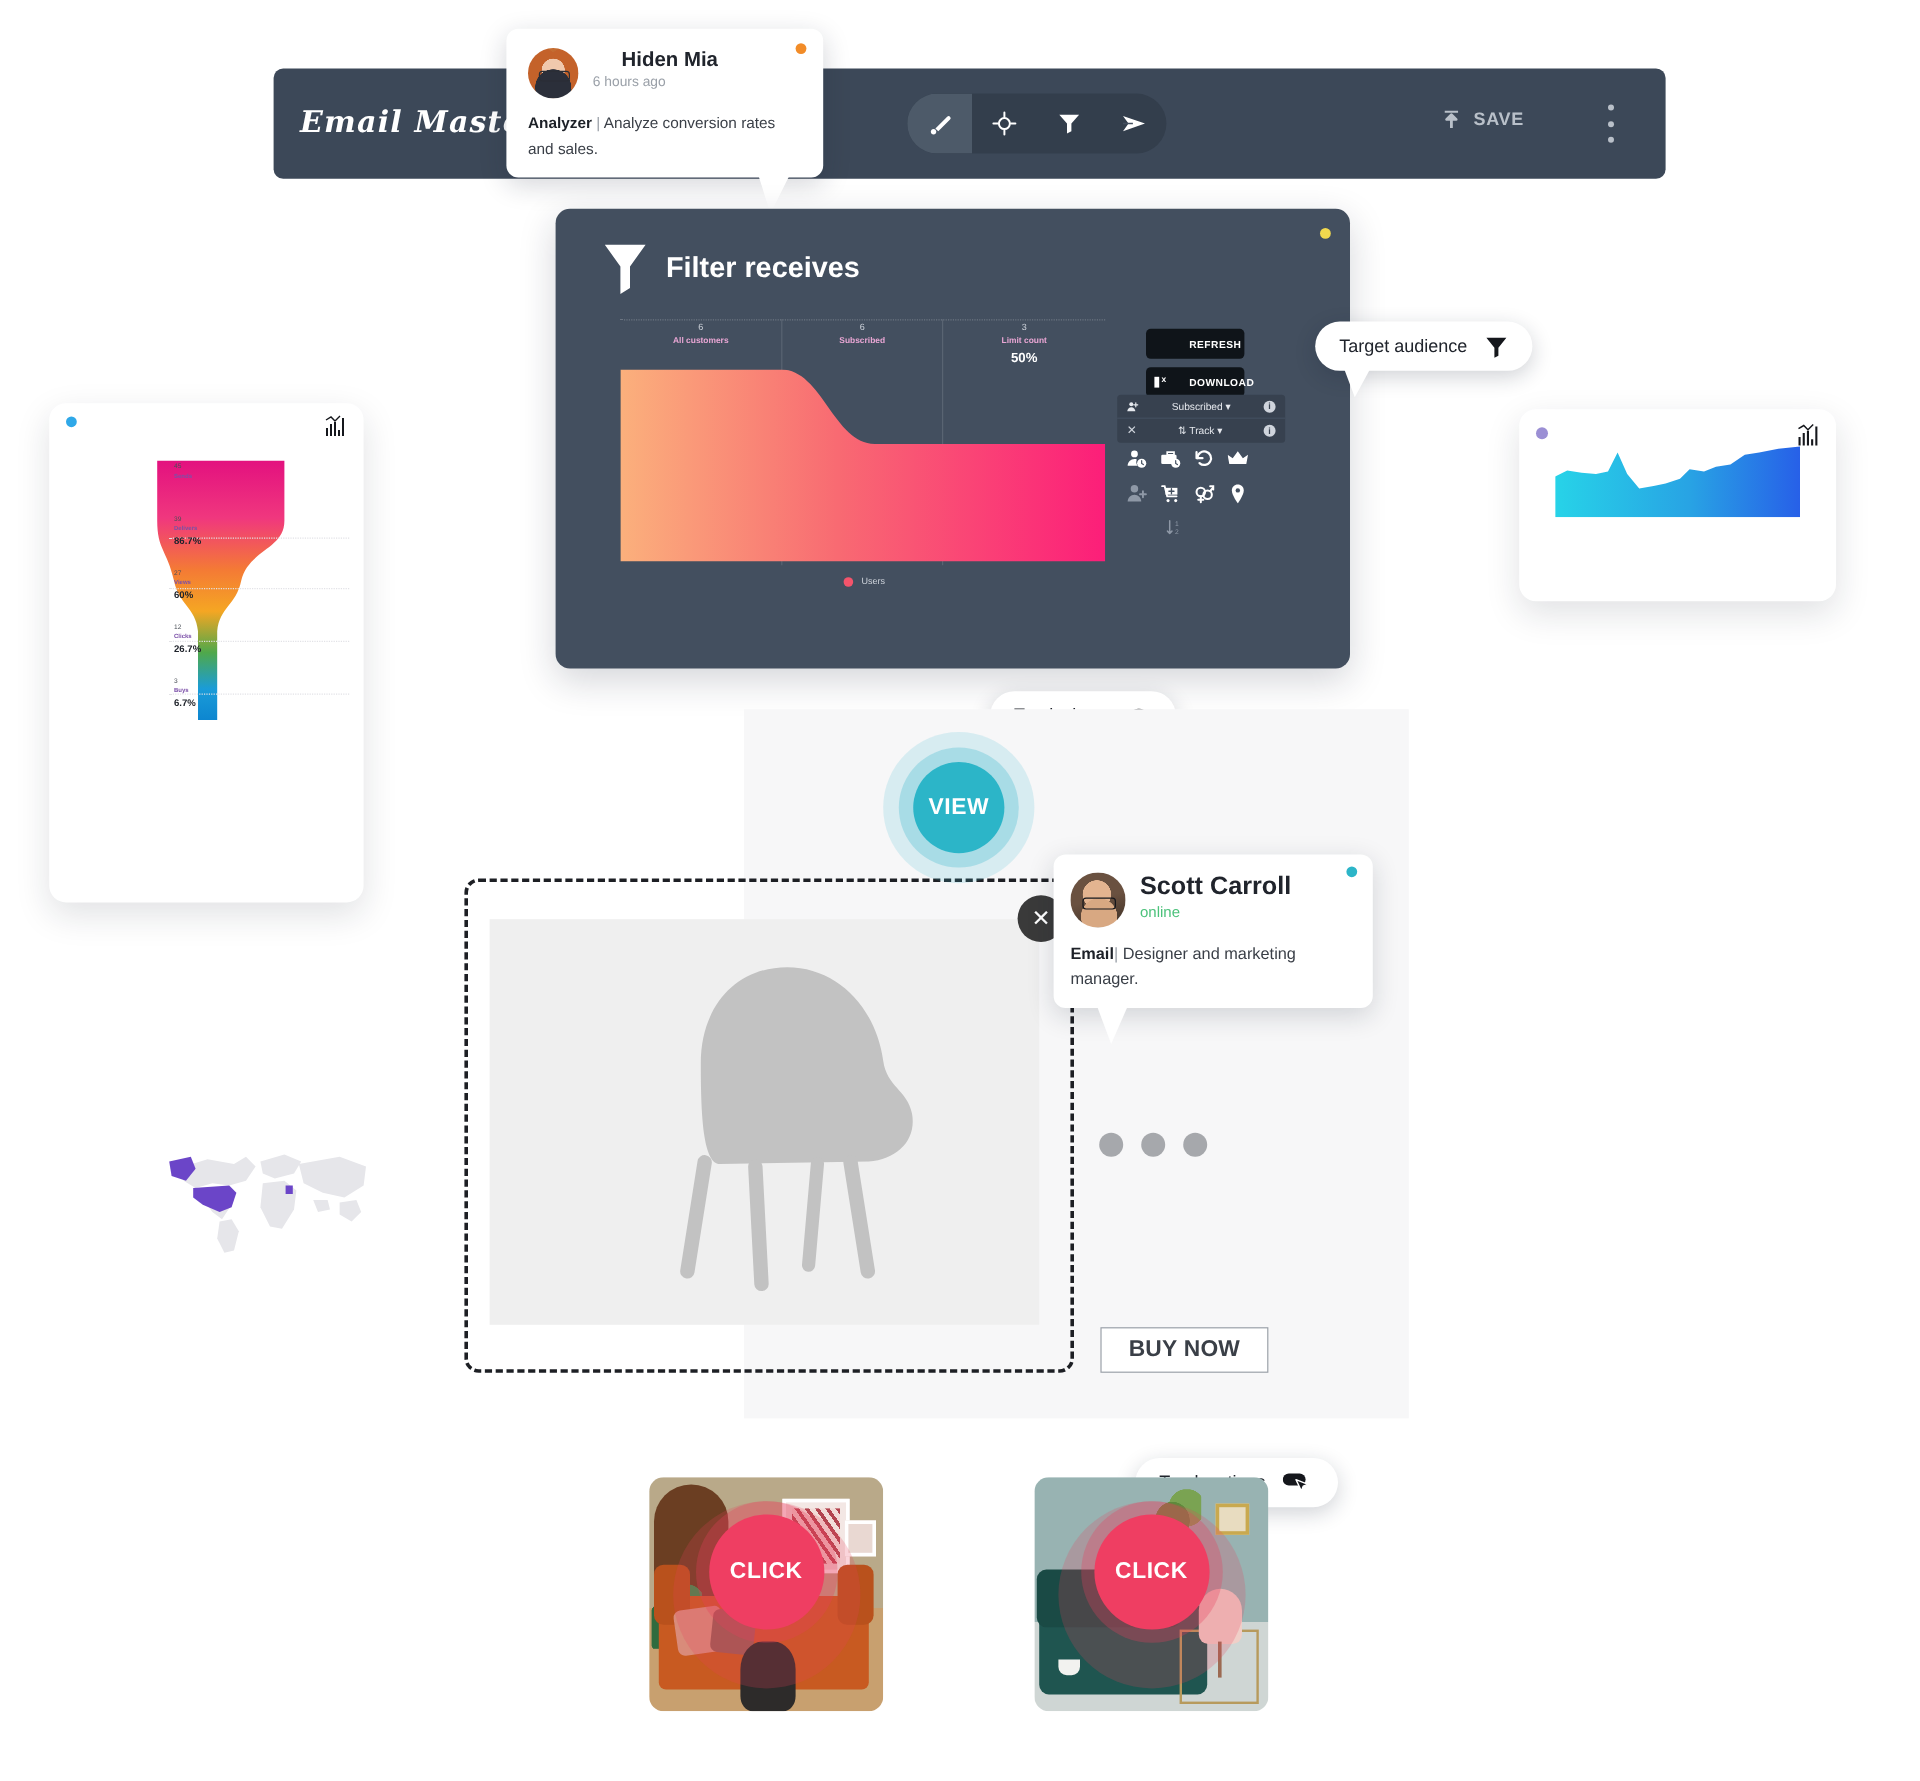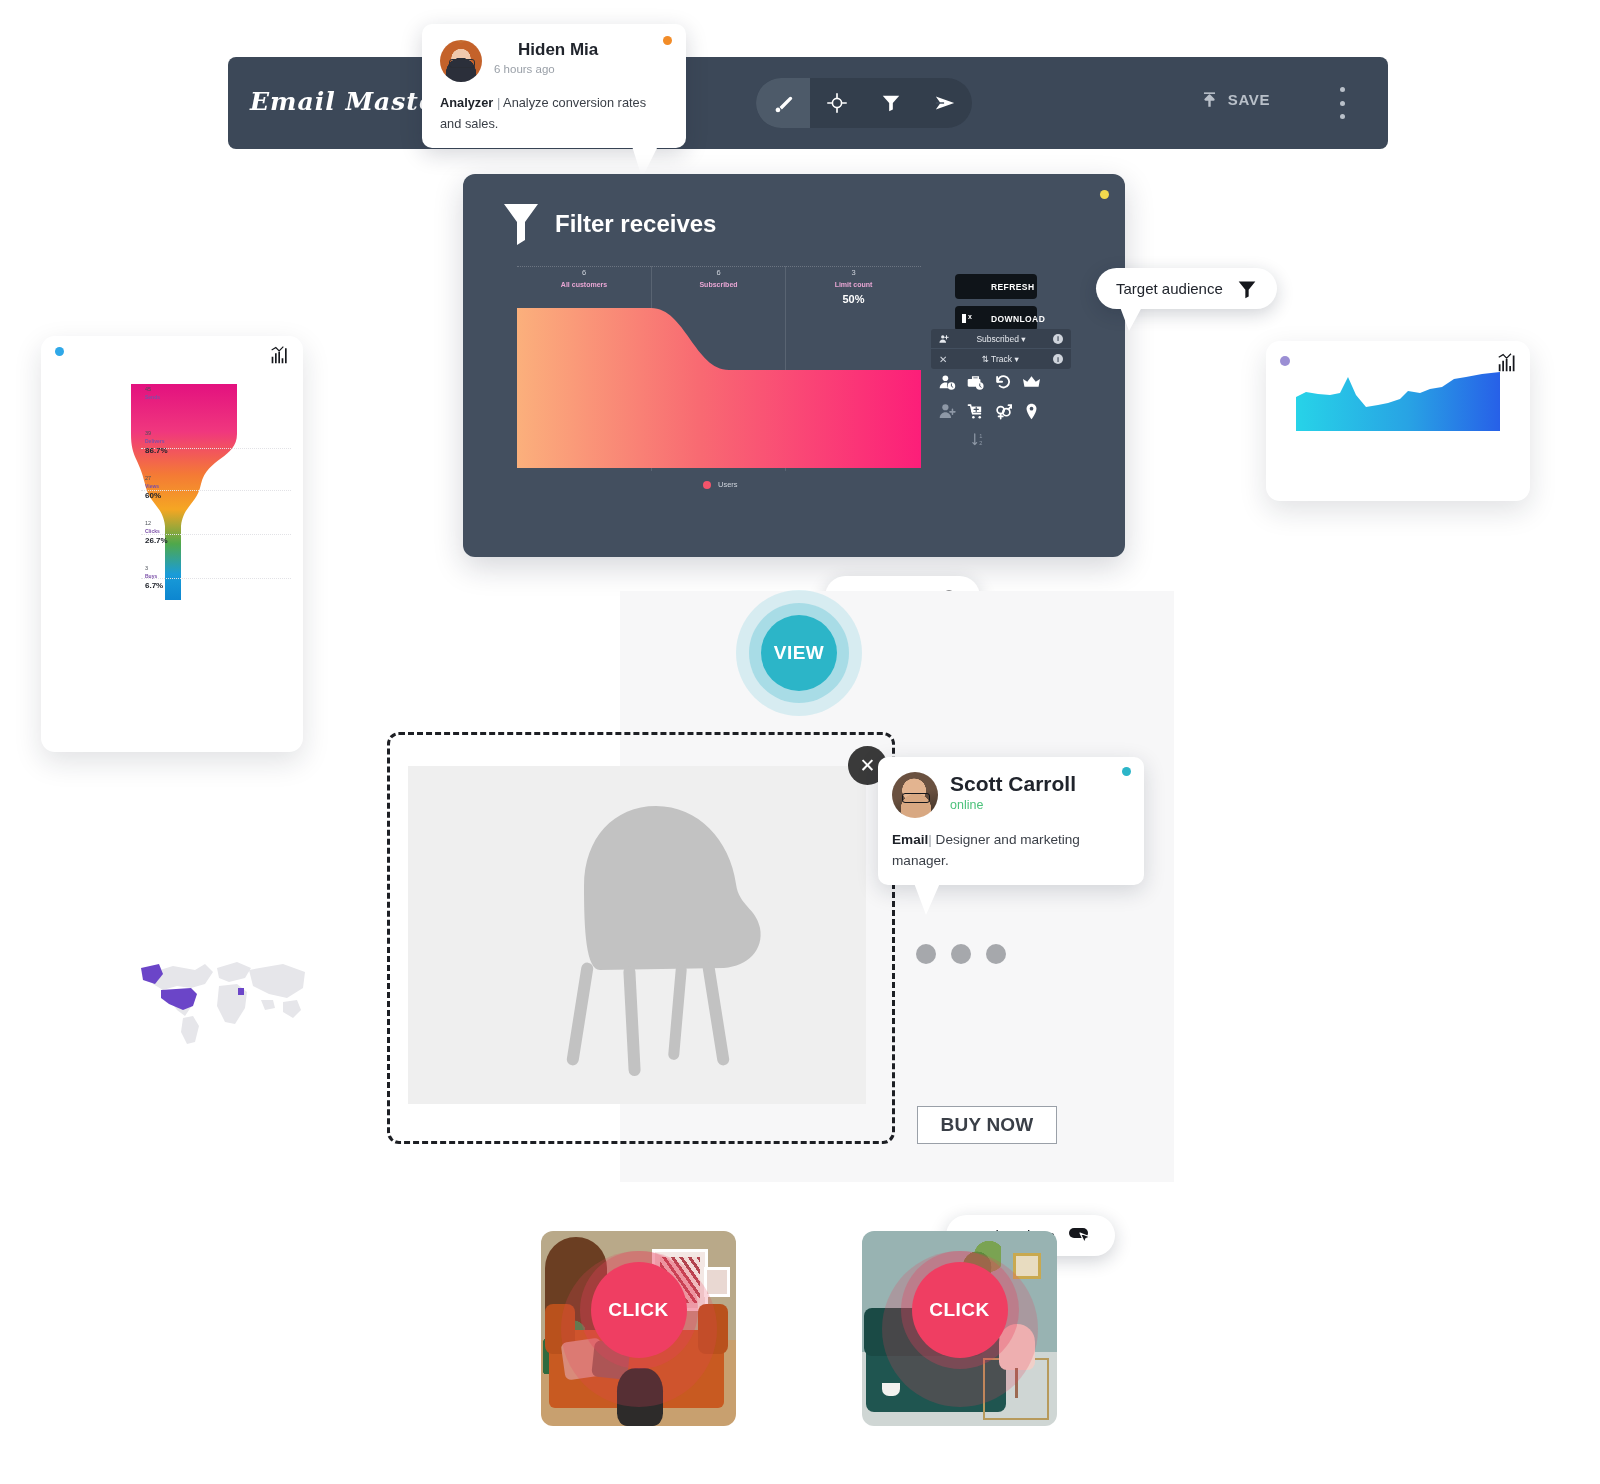--- a/index.html
+++ b/index.html
@@ -241,21 +241,21 @@
     width: 458px; height: 338px; background: #efefef;
   }
   .close-circle {
     position: absolute; left: 848px; top: 746px;
     width: 39px; height: 39px; border-radius: 50%;
     background: #3a3a3a; display: flex; align-items: center; justify-content: center;
     color: #fff; font-size: 19px; cursor: pointer;
   }
 
   .view-circle {
-    position: absolute; left: 736px; top: 590px;
+    position: absolute; left: 736px; top: 610px;
     width: 126px; height: 126px; border-radius: 50%;
     background: rgba(73,189,208,.18);
     display: flex; align-items: center; justify-content: center;
   }
   .view-circle .ring2 {
     width: 100px; height: 100px; border-radius: 50%;
     background: rgba(73,189,208,.33);
     display: flex; align-items: center; justify-content: center;
   }
   .view-circle .core {
@@ -265,21 +265,20 @@
     letter-spacing: .5px; cursor: pointer;
   }
 
   
   .scott-card {
     position: absolute; left: 878px; top: 712px;
     width: 266px; height: 128px;
     background: #fff; border-radius: 10px;
     box-shadow: 0 6px 22px rgba(20,30,50,.16);
     padding: 15px 16px 0 14px;
-    margin-top: 45px;
   }
   .scott-card:after {
     content: ""; position: absolute; left: 36px; top: 126px;
     width: 0; height: 0;
     border-left: 12px solid transparent; border-right: 14px solid transparent;
     border-top: 32px solid #fff;
   }
   .scott-dot { position: absolute; right: 13px; top: 10px; width: 9px; height: 9px; border-radius: 50%; background: #2cb5c8; }
   .scott-head { display: flex; gap: 12px; align-items: flex-start; }
   .avatar-scott {

